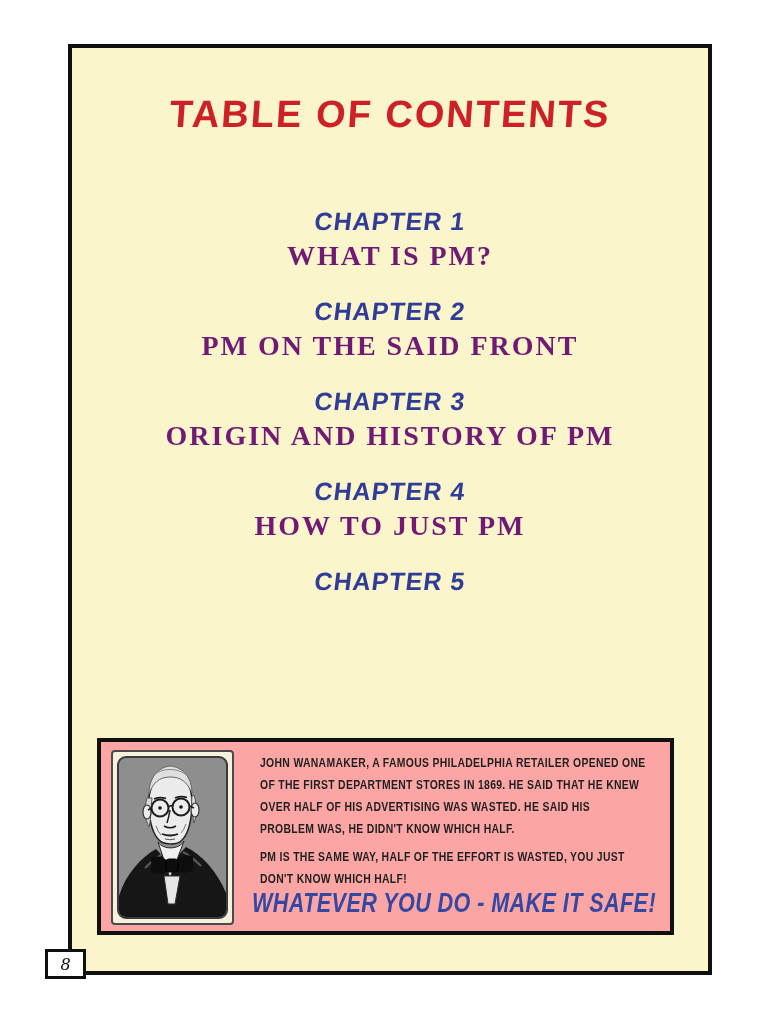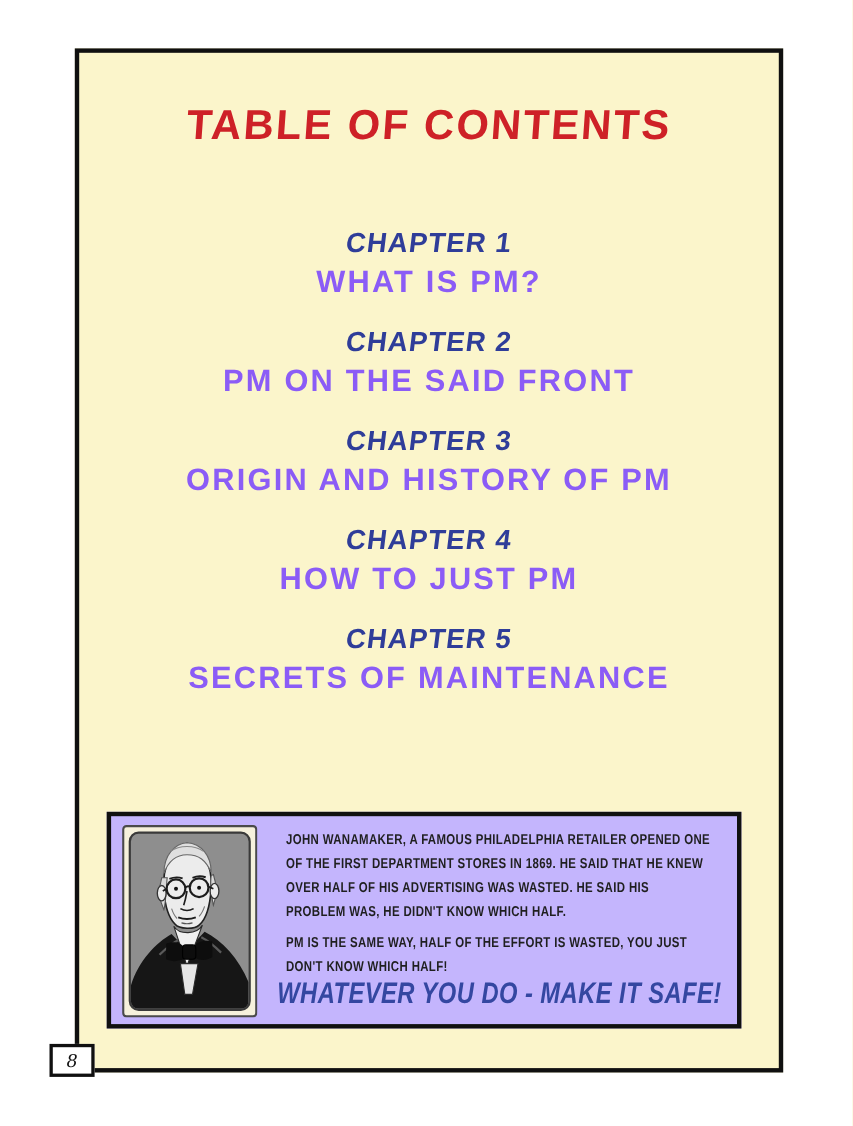--- a/index.html
+++ b/index.html
@@ -15,26 +15,26 @@
     position:absolute;top:20px;left:0;width:100%;text-align:center;
     font-size:38px;font-weight:bold;color:#CE2127;letter-spacing:2px;
     transform:skewX(-4deg);
   }
   .chapter{position:absolute;left:0;width:100%;text-align:center;}
   .ch-label{
     font-size:25px;font-weight:bold;color:#2F3D99;letter-spacing:1px;
     transform:skewX(-7deg);line-height:29px;
   }
   .ch-title{
-    margin-top:4px;font-size:28px;font-weight:bold;color:#8b5cf6;
-    letter-spacing:2px;line-height:32px;
+    margin-top:4px;font-size:28px;font-weight:bold;color:#701a75;
+    letter-spacing:2px;line-height:32px;font-family:Liberation Serif, serif;
   }
   .info-box{
     position:absolute;left:25px;top:690px;width:577px;height:197px;
-    box-sizing:border-box;border:4px solid #101010;background:#c4b5fd;
+    box-sizing:border-box;border:4px solid #101010;background:#fca5a5;
   }
   .portrait-frame{position:absolute;left:10px;top:8px;width:123px;height:175px;}
   .info-text{
     position:absolute;left:159px;top:10px;width:500px;
     transform:scaleX(0.80);transform-origin:left top;
   }
   .info-text p{
     margin:0 0 6px 0;font-size:13px;font-weight:bold;line-height:22px;
     color:#1f1f1f;white-space:pre-line;letter-spacing:0.4px;
   }
@@ -75,21 +75,20 @@
     <div class="ch-title">ORIGIN AND HISTORY OF PM</div>
   </div>
 
   <div class="chapter" style="top:429px">
     <div class="ch-label">CHAPTER 4</div>
     <div class="ch-title">HOW TO JUST PM</div>
   </div>
 
   <div class="chapter" style="top:519px">
     <div class="ch-label">CHAPTER 5</div>
-    <div class="ch-title">SECRETS OF MAINTENANCE</div>
   </div>
 
   <div class="info-box">
 
     <div class="portrait-frame">
       <svg width="123" height="175" viewBox="0 0 123 175" xmlns="http://www.w3.org/2000/svg">
         <rect x="1" y="1" width="121" height="173" rx="3" fill="#F6F1DC" stroke="#4a4a4a" stroke-width="2"></rect>
         <rect x="7" y="7" width="109" height="161" rx="8" fill="#8E8E8E" stroke="#3a3a3a" stroke-width="2"></rect>
         <clipPath id="photoClip">
             <rect x="8" y="8" width="107" height="159" rx="7"></rect>

